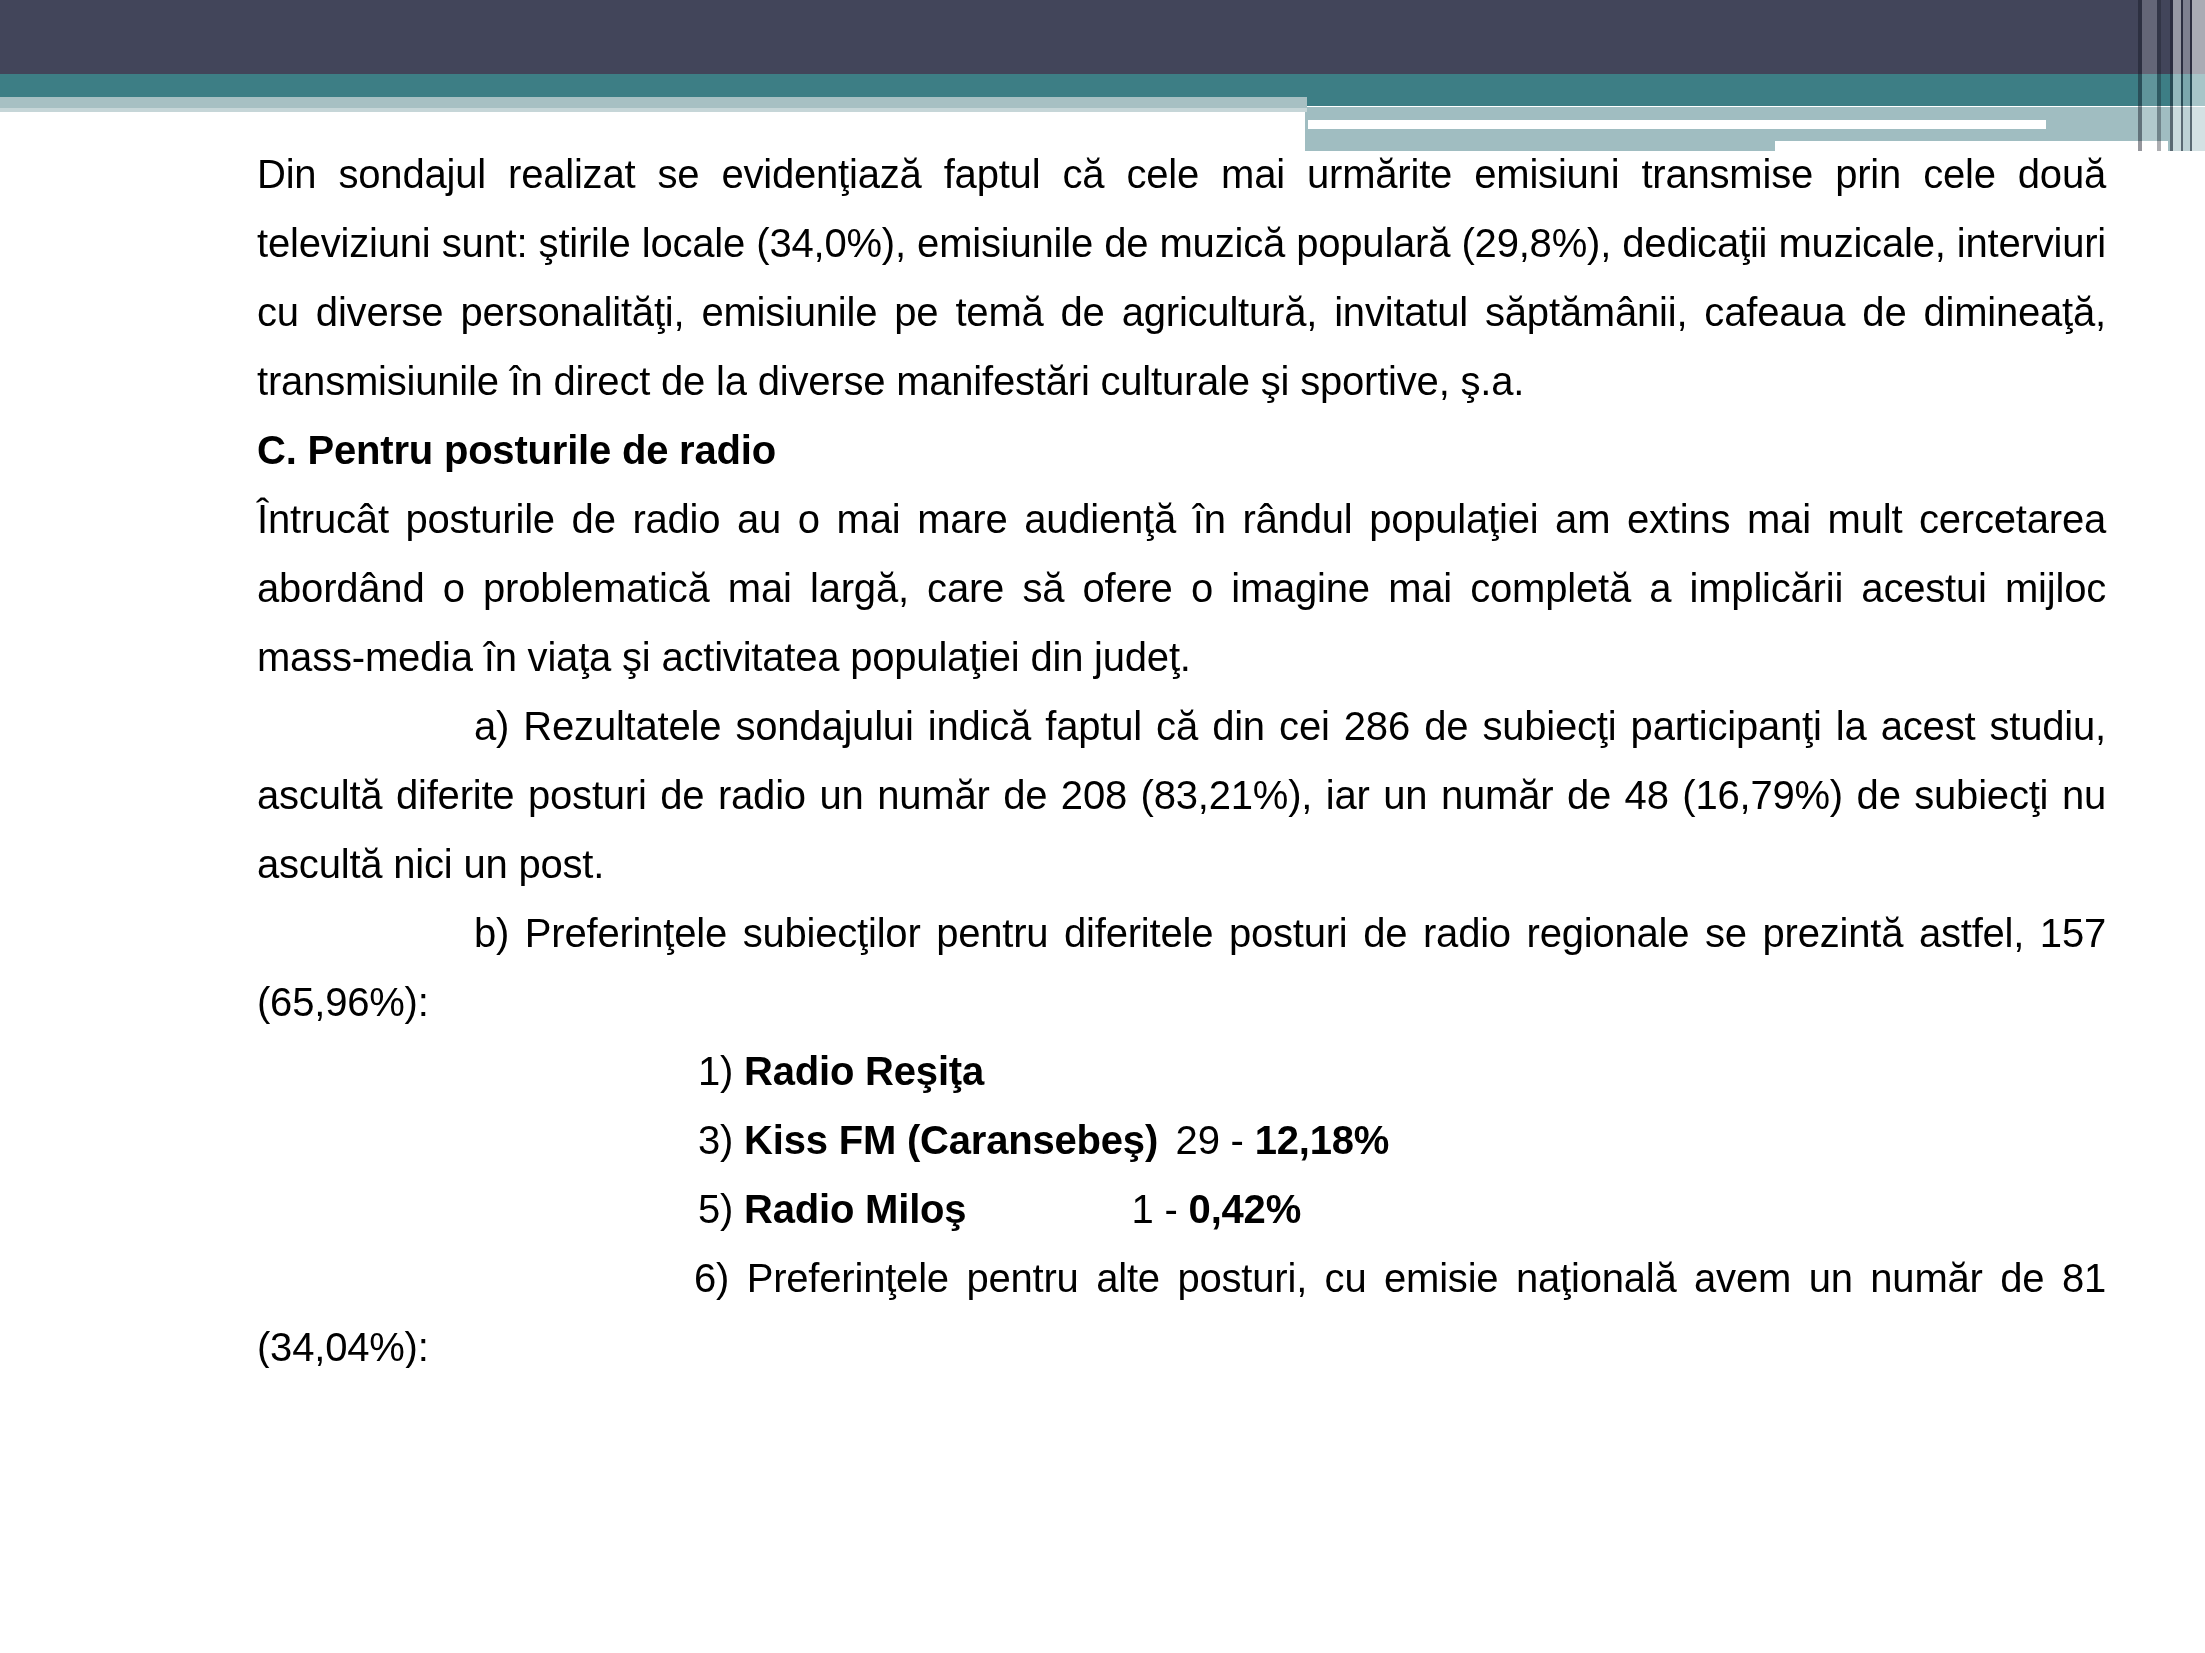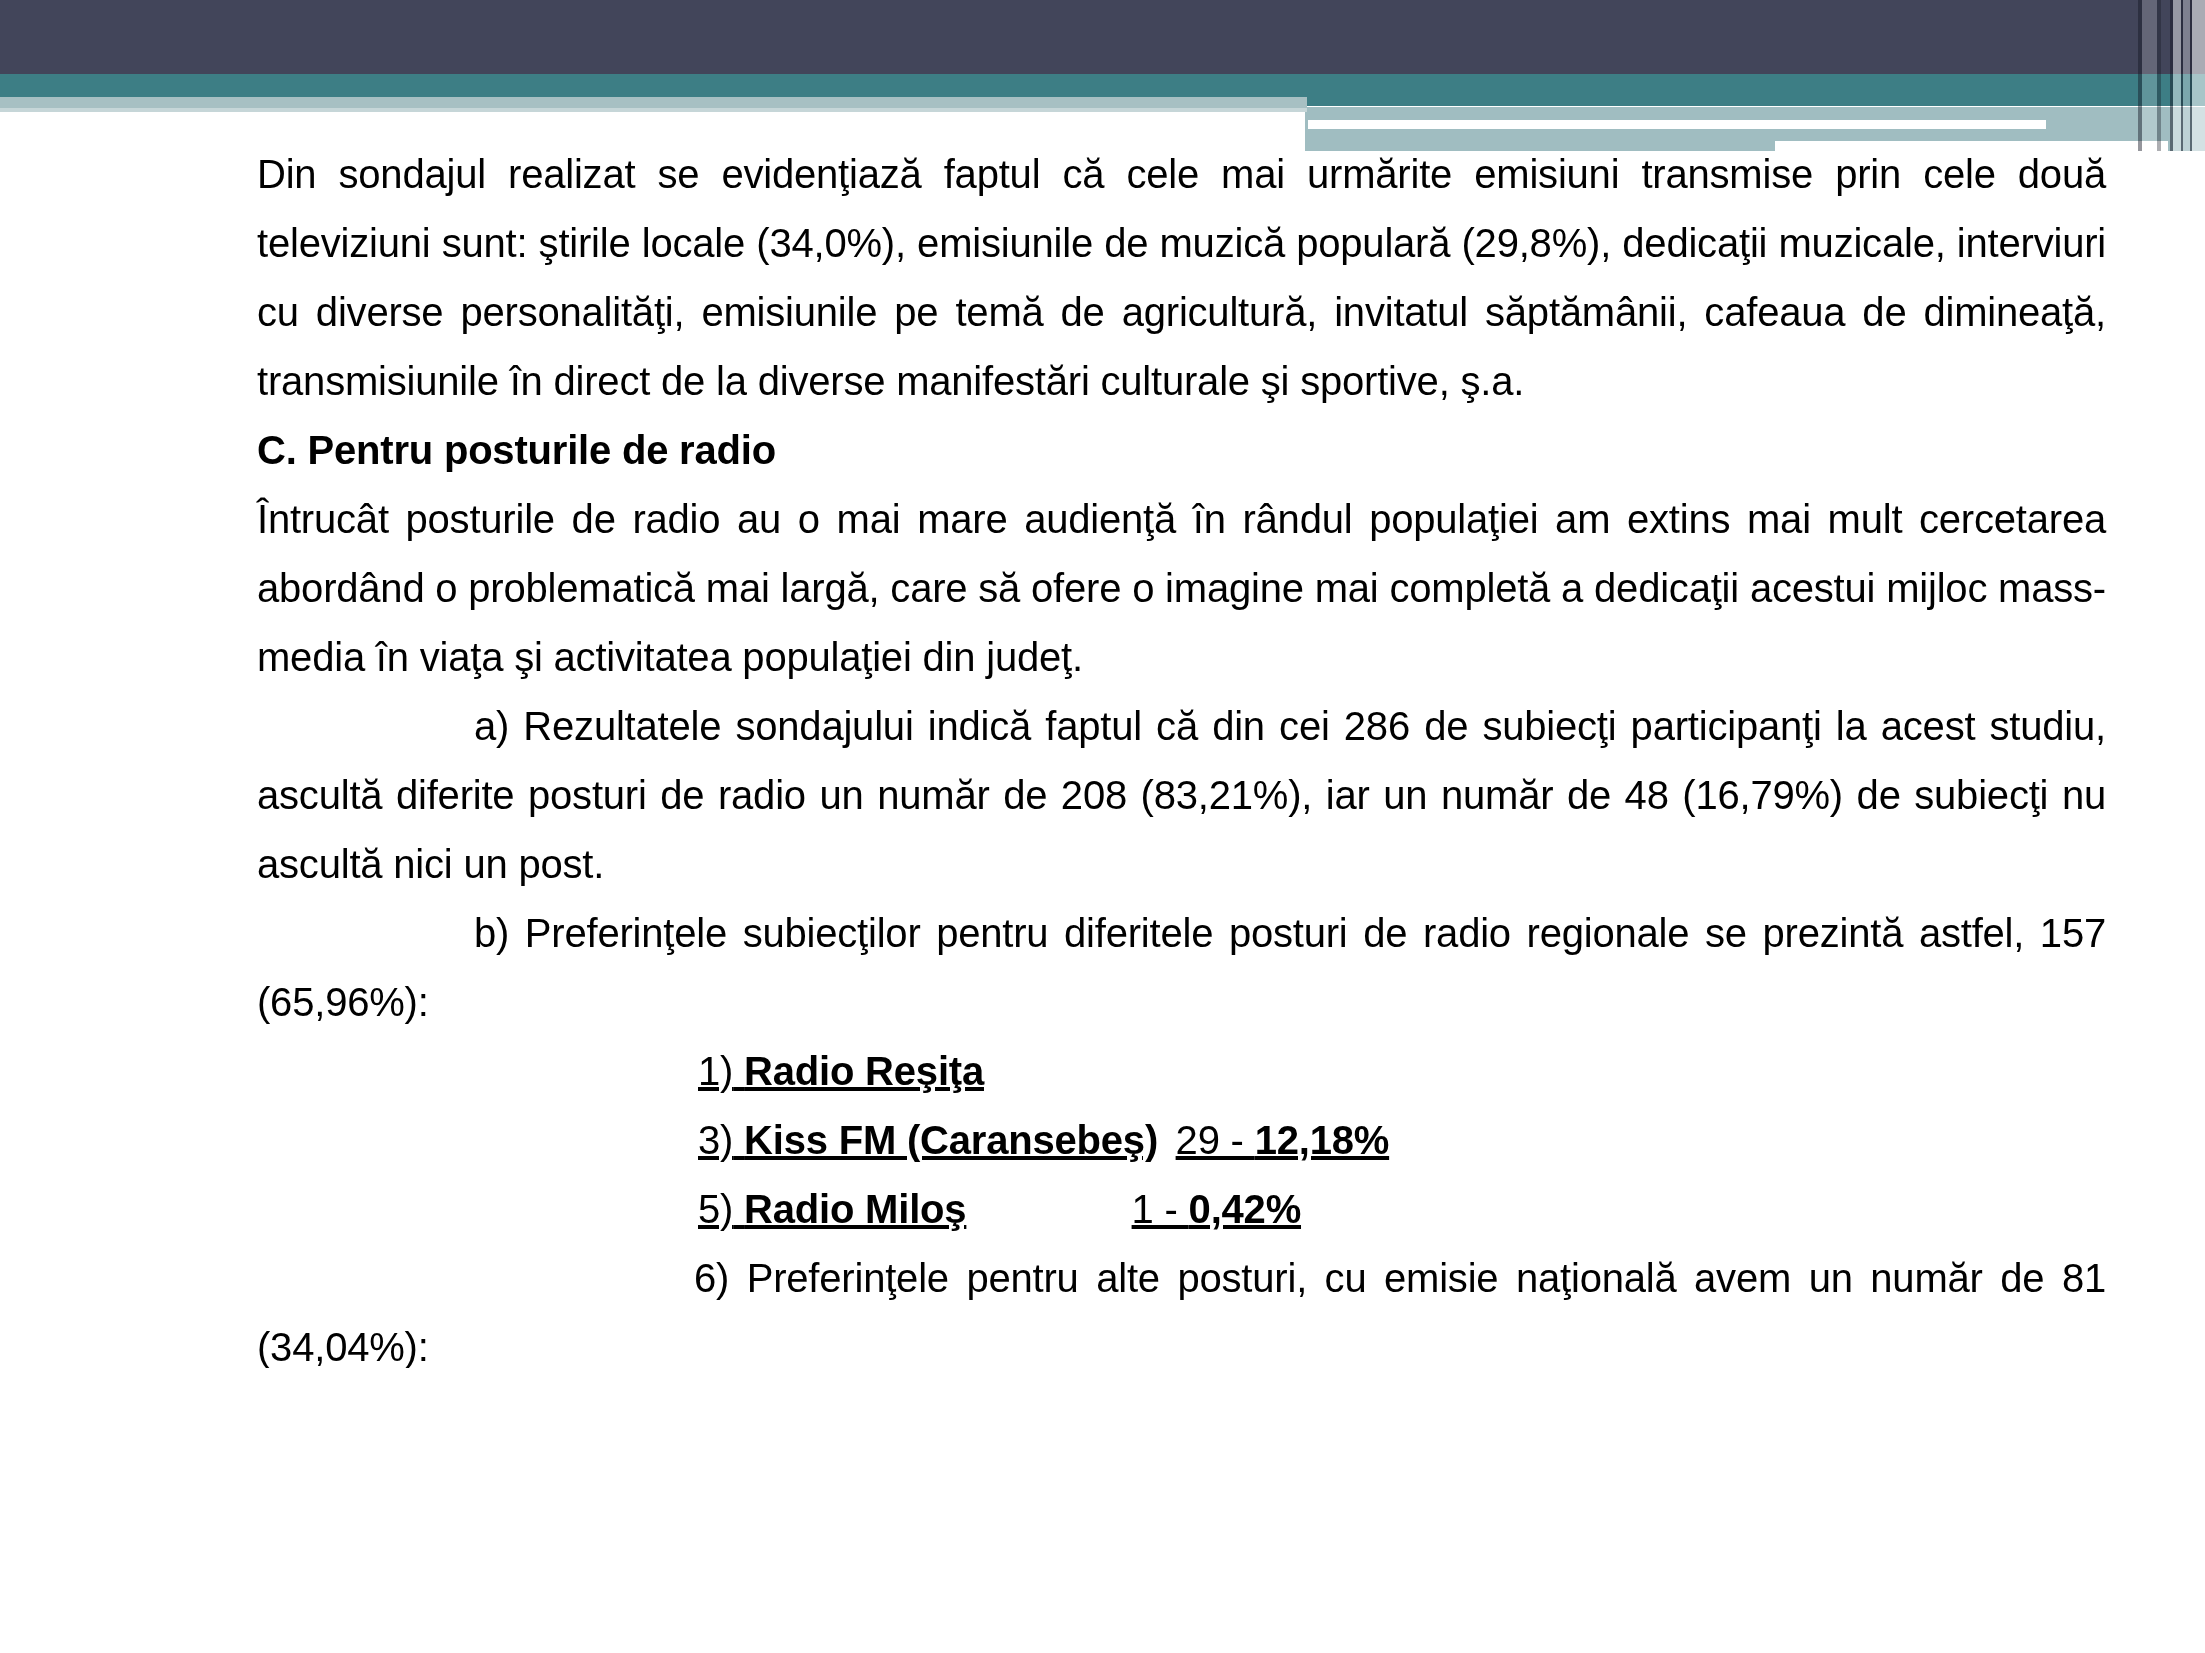--- a/index.html
+++ b/index.html
@@ -47,21 +47,21 @@
     color: #000000;
   }
   .content p { margin: 0; padding: 0; }
   .para   { text-align: justify; text-justify: inter-word; }
   .jlast  { text-align-last: justify; }
   .heading { font-weight: bold; padding-left: 217px; }
   .indent1 { text-indent: 217px; }
   .indent6 { text-indent: 437px; }
   .b { font-weight: bold; }
 
-  .lrow { display: flex; margin-left: 441px; text-decoration: underline; }
+  .lrow { display: flex; margin-left: 441px; }
   .lrow .lbl { flex: 0 0 auto; min-width: 416px; margin-right: 17.6px; white-space: nowrap; }
   .lrow .val { flex: 0 0 auto; white-space: nowrap; }
 
   .srow { display: flex; margin-left: 653px; }
   .srow .lbl2 { flex: 0 0 auto; min-width: 426px; margin-right: 17px; white-space: nowrap; margin-left: 44px; }
   .srow .val  { flex: 0 0 auto; white-space: nowrap; font-family: Liberation Serif, serif; }
 </style>
 </head>
 <body>
 
@@ -85,21 +85,21 @@
     <span class="st8"></span>
     <span class="st9"></span>
   </div>
 
   <div class="content">
 
     <p class="para">Din sondajul realizat se evidenţiază faptul că cele mai urmărite emisiuni transmise prin cele două televiziuni sunt: ştirile locale (34,0%), emisiunile de muzică populară (29,8%), dedicaţii muzicale, interviuri cu diverse personalităţi, emisiunile pe temă de agricultură, invitatul săptămânii, cafeaua de dimineaţă, transmisiunile în direct de la diverse manifestări culturale şi sportive, ş.a.</p>
 
     <p class="heading">C. Pentru posturile de radio</p>
 
-    <p class="para">Întrucât posturile de radio au o mai mare audienţă în rândul populaţiei am extins mai mult cercetarea abordând o problematică mai largă, care să ofere o imagine mai completă a dedicaţii acestui mijloc mass-media în viaţa şi activitatea populaţiei din judeţ.</p>
+    <p class="para">Întrucât posturile de radio au o mai mare audienţă în rândul populaţiei am extins mai mult cercetarea abordând o problematică mai largă, care să ofere o imagine mai completă a implicării acestui mijloc mass-media în viaţa şi activitatea populaţiei din judeţ.</p>
 
     <p class="para indent1">a) Rezultatele sondajului indică faptul că din cei 286 de subiecţi participanţi la acest studiu, ascultă diferite posturi de radio un număr de 208 (83,21%), iar un număr de 48 (16,79%) de subiecţi nu ascultă nici un post.</p>
 
     <p class="para indent1 jlast">b) Preferinţele subiecţilor pentru diferitele posturi de radio regionale se prezintă astfel, 157</p>
     <p class="para">(65,96%):</p>
 
     <div class="lrow">
       <span class="lbl"><span>1)</span> <span class="b">Radio Reşiţa</span></span>
     </div>
     <div class="lrow">

